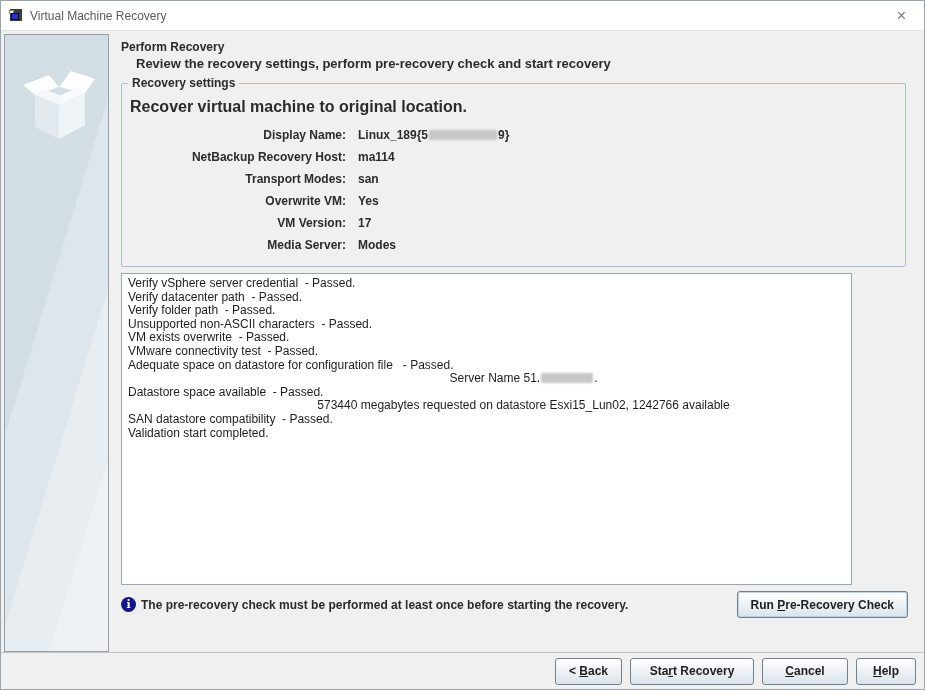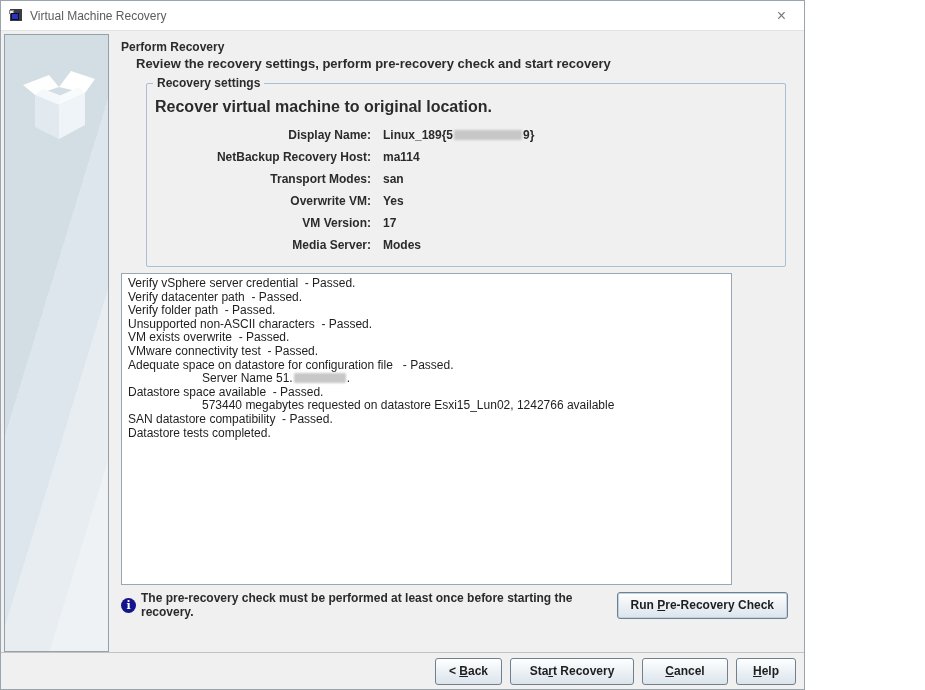--- a/index.html
+++ b/index.html
@@ -1,18 +1,18 @@
 <!DOCTYPE html>
 <html><head>
 <meta charset="utf-8">
 <style>
   html,body{margin:0;padding:0;background:#fff;}
   *{box-sizing:border-box;}
   .window{
-    width:805px;height:690px;
+    width:925px;height:690px;
     border:1px solid #9aa4ac;
     background:#f0f0f0;
     font-family:"Liberation Sans",sans-serif;
     display:flex;flex-direction:column;
     position:relative;overflow:hidden;
   }
   
   .titlebar{
     height:30px;flex:0 0 30px;background:#ffffff;
     display:flex;align-items:center;padding:0 0 0 8px;
@@ -37,21 +37,20 @@
   }
   .sidebar svg{position:absolute;top:12px;left:4px;}
   .content{flex:1;padding:6px 6px 0 12px;display:flex;flex-direction:column;min-width:0;}
   .page-title{font-size:12px;font-weight:bold;color:#2b2b2b;}
   .page-subtitle{font-size:13px;font-weight:bold;color:#2b2b2b;padding-left:15px;margin-top:2px;}
   
   .groupbox{
     position:relative;margin-top:12px;margin-right:2px;
     border:1px solid #a9bfd4;border-radius:2px;
     padding:14px 8px 10px 6px;
-    margin-left:25px;
   }
   .groupbox .legend{
     position:absolute;top:-8px;left:6px;background:#f0f0f0;
     padding:0 4px;font-size:12px;font-weight:bold;color:#2b2b2b;
   }
   .gb-intro{font-size:16px;font-weight:bold;color:#2b2b2b;margin:0 0 8px 2px;}
   .field-grid{display:grid;grid-template-columns:218px auto;column-gap:12px;}
   .field-grid .flabel{
     font-size:12px;font-weight:bold;color:#2b2b2b;text-align:right;height:22px;
     display:flex;align-items:center;justify-content:flex-end;
@@ -67,21 +66,21 @@
   
   .results{
     margin-top:6px;margin-right:56px;height:312px;flex:0 0 312px;
     background:#ffffff;border:1px solid #97a7b6;
     padding:3px 6px;overflow:hidden;
   }
   .results .rline{
     font-size:12px;font-weight:normal;color:#1e1e1e;
     line-height:13.6px;white-space:pre;
   }
-  .results .indent{padding-left:74px;}
+  .results .indent{padding-left:74px;text-align:center;}
   
   .info-row{margin-top:6px;display:flex;align-items:center;}
   .info-icon{
     flex:0 0 15px;width:15px;height:15px;border-radius:50%;
     background:#14148c;color:#fff;font-family:"DejaVu Serif",serif;
     font-size:11px;font-weight:bold;display:flex;align-items:center;justify-content:center;
     margin-right:5px;
   }
   .info-text{font-size:12px;font-weight:bold;color:#2b2b2b;flex:1;}
   .btn{
@@ -165,21 +164,21 @@
         <div class="rline">Verify datacenter path  - Passed.</div>
         <div class="rline">Verify folder path  - Passed.</div>
         <div class="rline">Unsupported non-ASCII characters  - Passed.</div>
         <div class="rline">VM exists overwrite  - Passed.</div>
         <div class="rline">VMware connectivity test  - Passed.</div>
         <div class="rline">Adequate space on datastore for configuration file   - Passed.</div>
         <div class="rline indent"><span>Server Name 51.</span><span class="redact" style="width:52px"></span><span>.</span></div>
         <div class="rline">Datastore space available  - Passed.</div>
         <div class="rline indent">573440 megabytes requested on datastore Esxi15_Lun02, 1242766 available</div>
         <div class="rline">SAN datastore compatibility  - Passed.</div>
-        <div class="rline">Datastore tests completed.</div>
+        <div class="rline">Validation start completed.</div>
       </div>
 
       <div class="info-row">
         <span class="info-icon">i</span>
         <span class="info-text">The pre-recovery check must be performed at least once before starting the recovery.</span>
         <button class="btn btn-pre"><span>Run </span><span class="mn">P</span><span>re-Recovery Check</span></button>
       </div>
     </div>
   </div>
 

